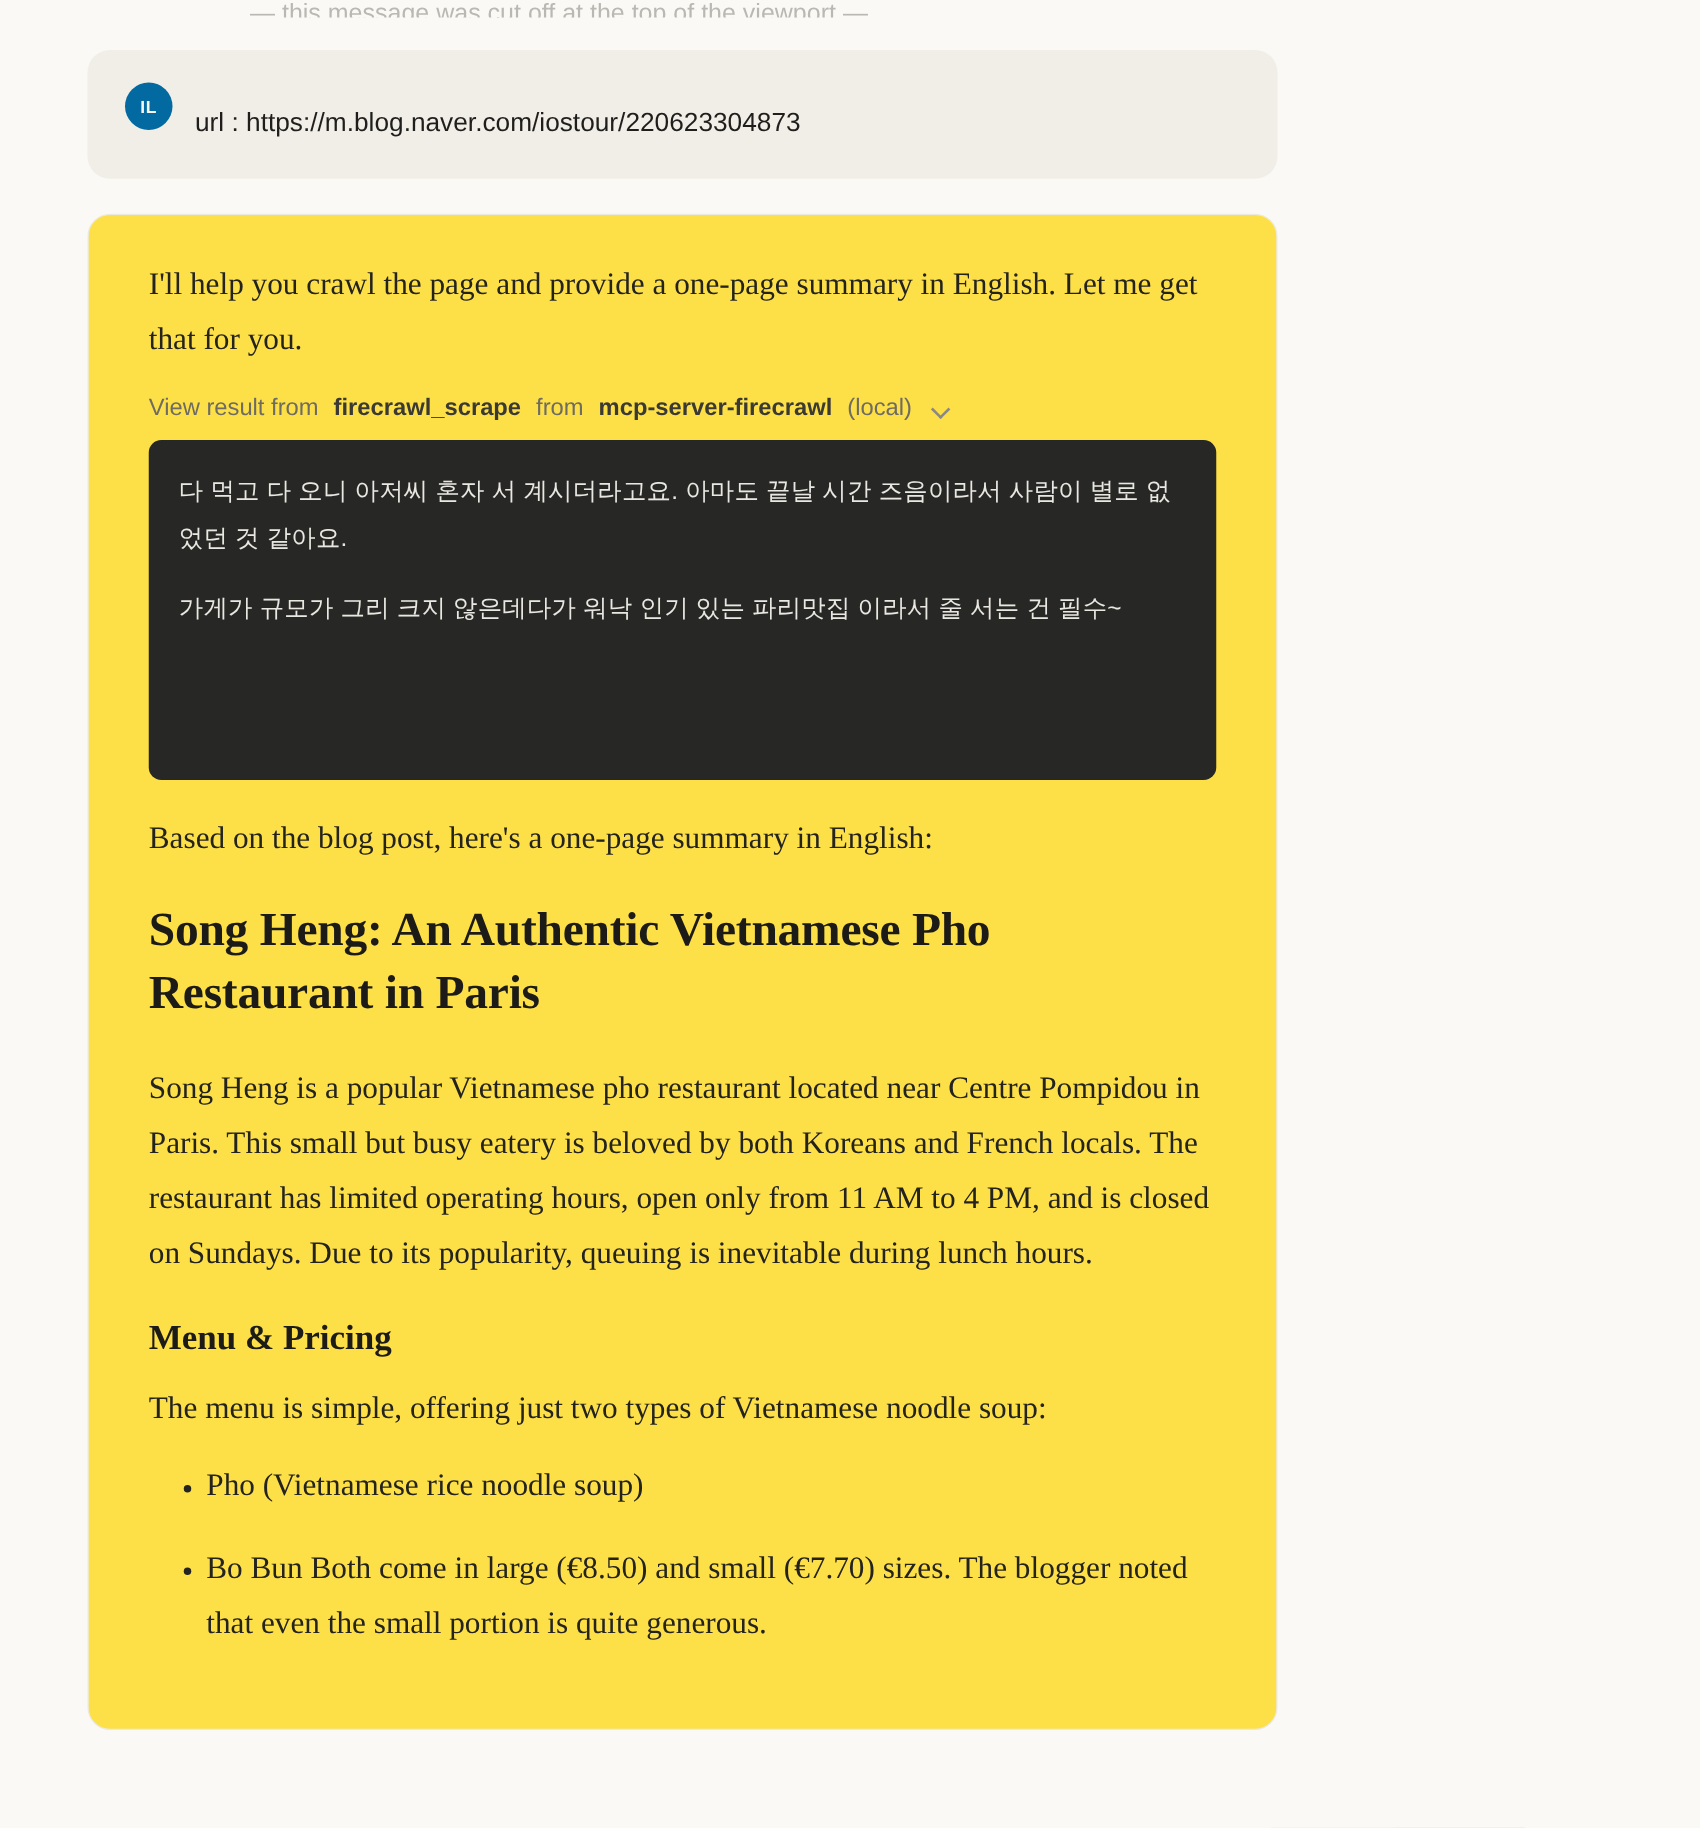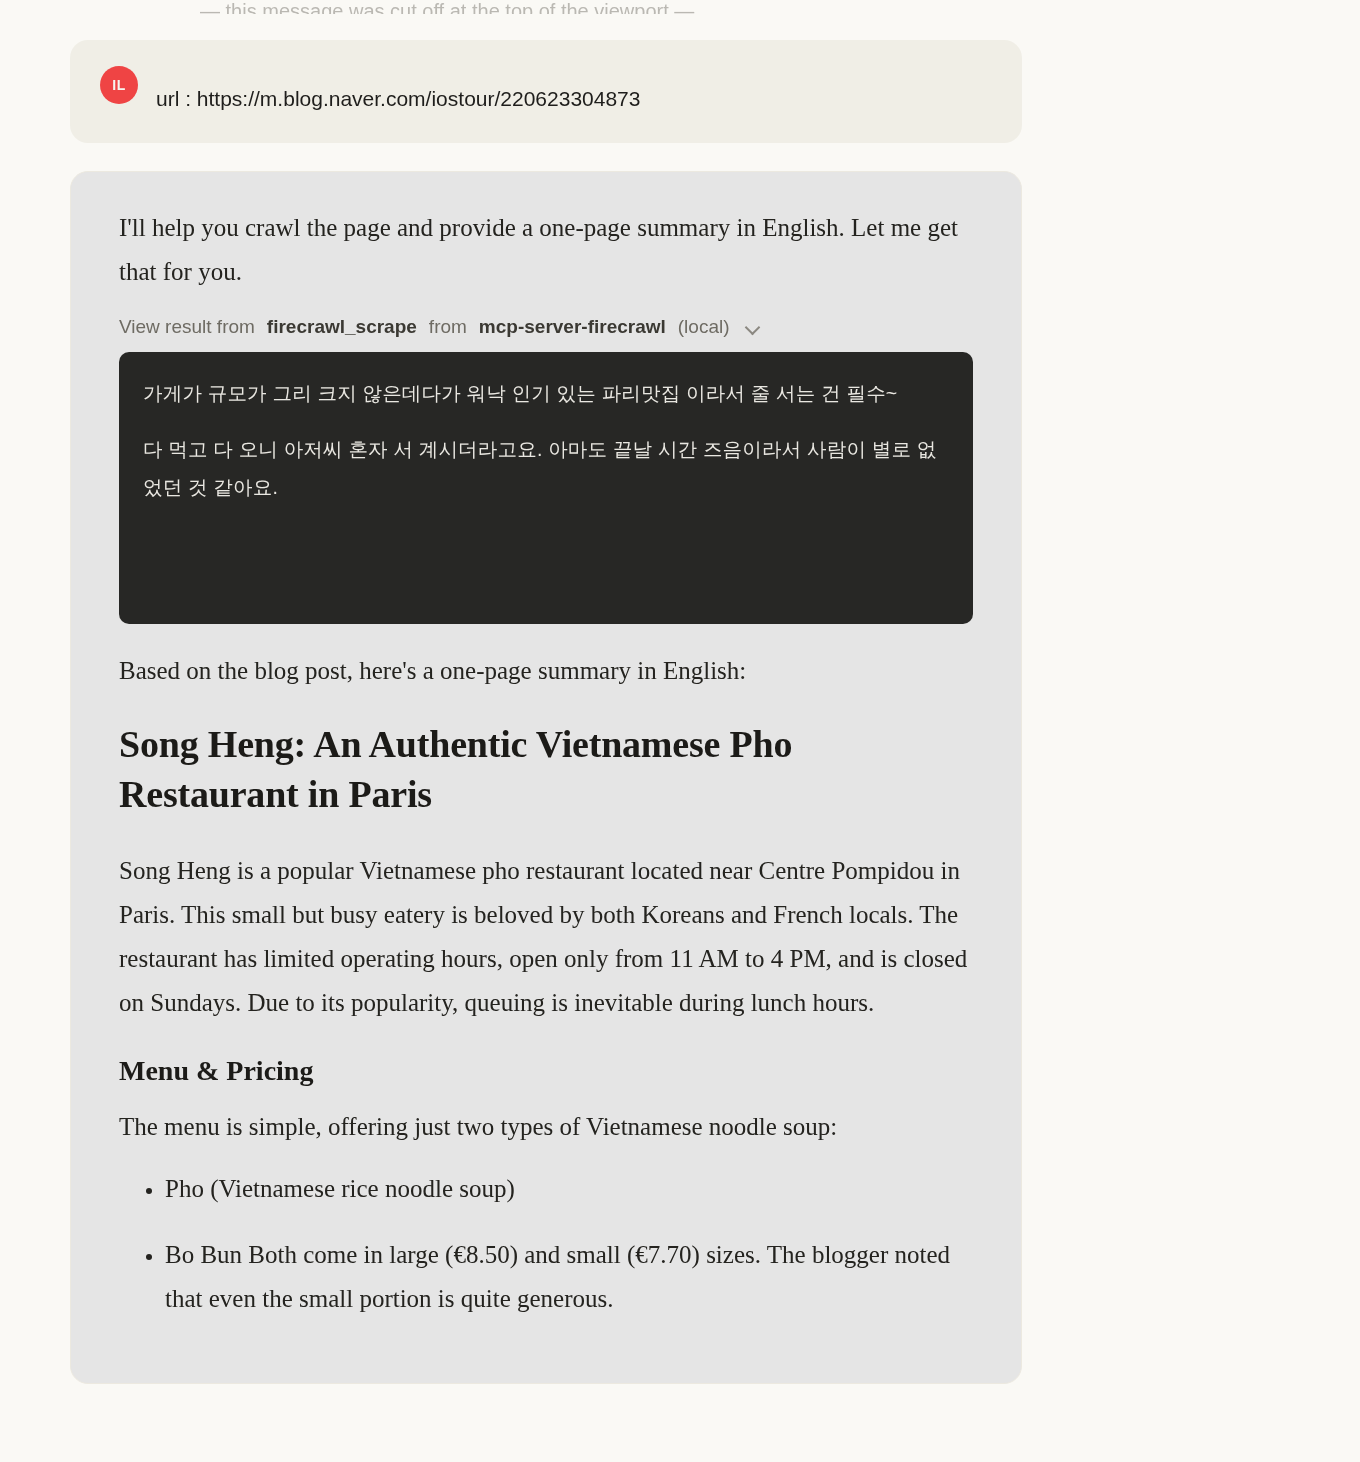--- a/index.html
+++ b/index.html
@@ -37,21 +37,21 @@
     padding: 24px 30px 26px 30px;
     display: flex;
     align-items: flex-start;
     gap: 18px;
   }
   .avatar {
     flex: 0 0 auto;
     width: 38px;
     height: 38px;
     border-radius: 50%;
-    background: #ef4444;
+    background: #0369a1;
     color: #f6f5ef;
     font-size: 14px;
     font-weight: 600;
     letter-spacing: 0.5px;
     display: flex;
     align-items: center;
     justify-content: center;
     margin-top: 2px;
   }
   .user-text {
@@ -59,21 +59,21 @@
     line-height: 1.78;
     color: #1f1e1c;
     max-width: 1060px;
   }
   .user-text .url-line {
     margin-top: 16px;
   }
   
   .assistant-card {
     margin: 28px 95px 0 70px;
-    background: #e5e5e5;
+    background: #fde047;
     border: 1px solid #ece9e0;
     border-radius: 18px;
     padding: 34px 0 0 0;
     min-height: 1210px;
   }
   .assistant-inner {
     padding: 0 48px 40px 48px;
   }
   .intro {
     font-family: "Liberation Serif", serif;
@@ -204,22 +204,22 @@
       <div class="tool-line">
         <span>View result from</span>
         <span class="strong">firecrawl_scrape</span>
         <span>from</span>
         <span class="mono-strong">mcp-server-firecrawl</span>
         <span>(local)</span>
         <span class="chev"></span>
       </div>
 
       <div class="code-block">
+        <p>다 먹고 다 오니 아저씨 혼자 서 계시더라고요. 아마도 끝날 시간 즈음이라서 사람이 별로 없었던 것 같아요.</p>
         <p>가게가 규모가 그리 크지 않은데다가 워낙 인기 있는 파리맛집 이라서 줄 서는 건 필수~</p>
-        <p>다 먹고 다 오니 아저씨 혼자 서 계시더라고요. 아마도 끝날 시간 즈음이라서 사람이 별로 없었던 것 같아요.</p>
       </div>
 
       <p class="based">Based on the blog post, here's a one-page summary in English:</p>
 
       <h1 class="summary-title">Song Heng: An Authentic Vietnamese Pho Restaurant in Paris</h1>
 
       <p class="body">Song Heng is a popular Vietnamese pho restaurant located near Centre Pompidou in Paris. This small but busy eatery is beloved by both Koreans and French locals. The restaurant has limited operating hours, open only from 11 AM to 4 PM, and is closed on Sundays. Due to its popularity, queuing is inevitable during lunch hours.</p>
 
       <h2 class="section">Menu &amp; Pricing</h2>
       <p class="body">The menu is simple, offering just two types of Vietnamese noodle soup:</p>

